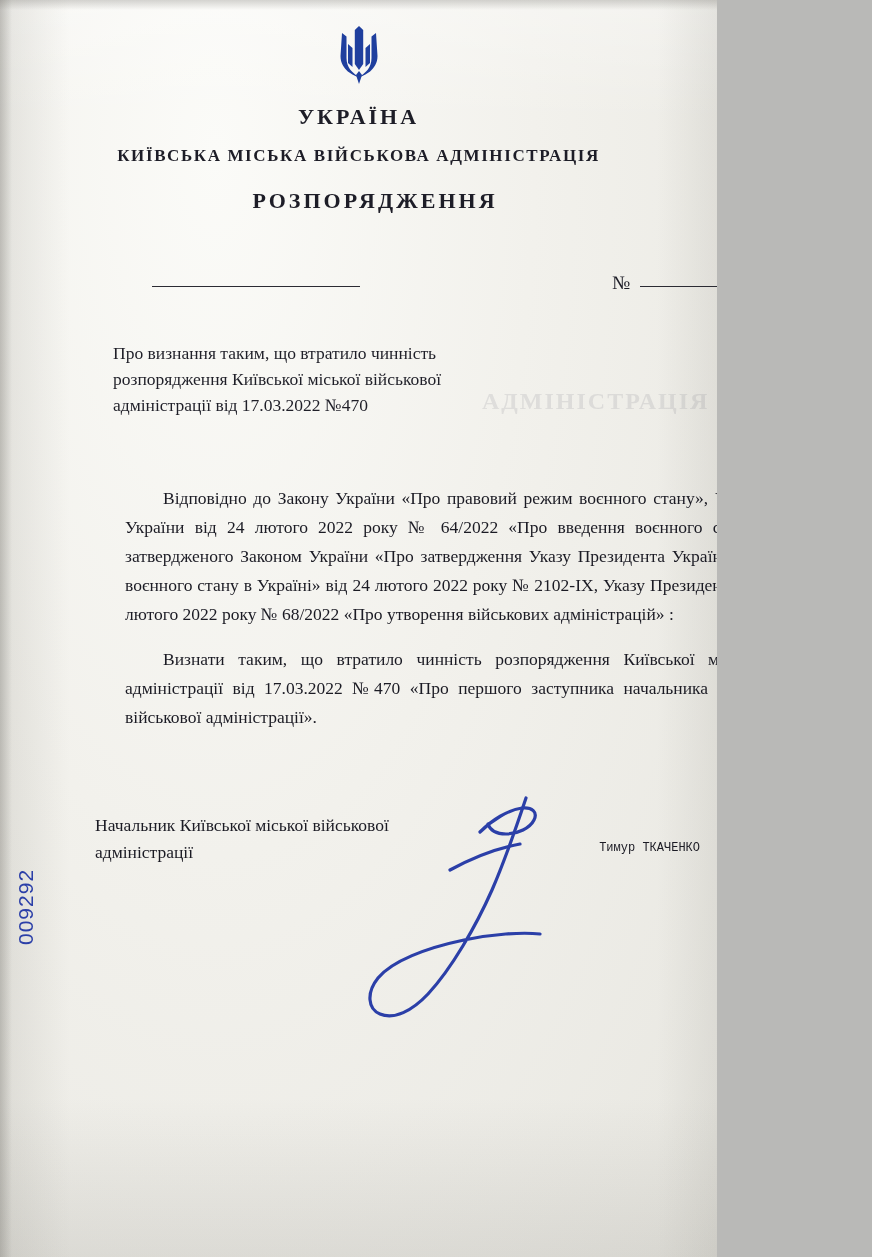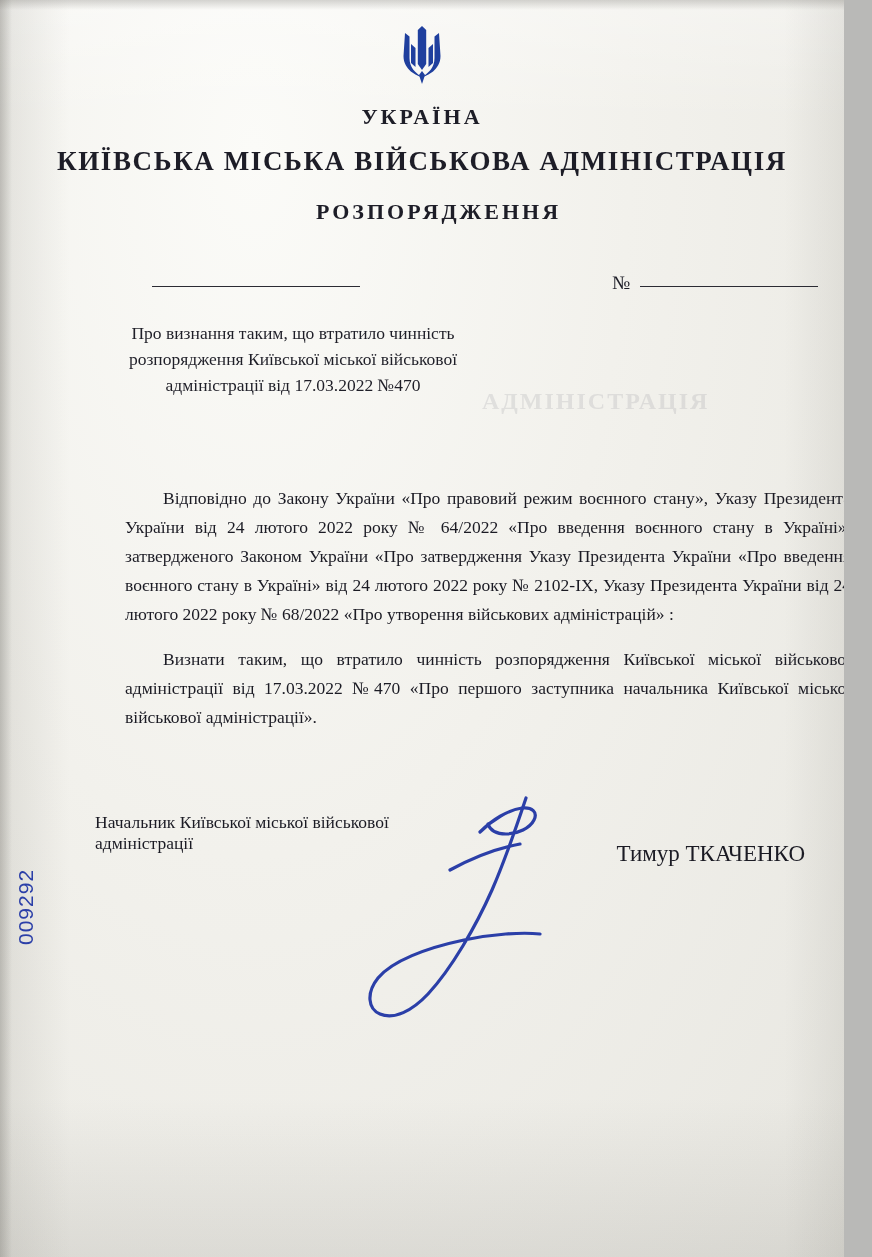--- a/index.html
+++ b/index.html
@@ -9,21 +9,21 @@
   }
   body {
     width: 872px;
     height: 1257px;
     overflow: hidden;
     font-family: "Liberation Serif", serif;
   }
 
   .page {
     position: relative;
-    width: 844px;
+    width: 717px;
     height: 1257px;
     background: #f3f2ee;
     background-image:
       radial-gradient(ellipse at 30% 12%, #fbfbf8 0%, #f2f1ec 45%, #e8e7e1 100%);
     overflow: hidden;
   }
 
   
   .paper-shade {
     position: absolute;
@@ -67,21 +67,21 @@
     text-align: center;
     color: #1d1d27;
   }
   .country {
     font-size: 22px;
     font-weight: bold;
     letter-spacing: 3px;
     margin-bottom: 16px;
   }
   .org {
-    font-size: 27px;
+    font-size: 17px;
     font-weight: bold;
     letter-spacing: 1.6px;
     margin-bottom: 22px;
     text-align: center;
   }
   .doctype {
     font-size: 22px;
     font-weight: bold;
     letter-spacing: 3px;
     padding-left: 33px;
@@ -114,26 +114,25 @@
     left: 640px;
     top: 0;
     width: 178px;
     border-bottom: 1.4px solid #2b2b33;
   }
 
   
   .subject {
     position: absolute;
     left: 113px;
-    top: 320px;
+    top: 340px;
     width: 360px;
     font-size: 17.5px;
     line-height: 26px;
     color: #1f1f28;
-    text-align: center;
   }
 
   
   .faint-mark {
     position: absolute;
     left: 482px;
     top: 388px;
     font-size: 24px;
     letter-spacing: 2px;
     color: rgba(120,120,128,0.16);
@@ -159,30 +158,31 @@
     text-align-last: left;
   }
 
   
   .sign-left {
     position: absolute;
     left: 95px;
     top: 812px;
     width: 300px;
     font-size: 17.5px;
-    line-height: 21px;
+    line-height: 27px;
     color: #1b1b24;
   }
   .sign-right {
     position: absolute;
-    right: 39px;
+    right: 17px;
     top: 841px;
-    font-size: 23px;
+    font-size: 12px;
     color: #1b1b24;
     white-space: nowrap;
+    font-family: Liberation Mono, monospace;
   }
   .signature-svg {
     position: absolute;
     left: 330px;
     top: 762px;
     width: 260px;
     height: 270px;
     pointer-events: none;
   }
 

